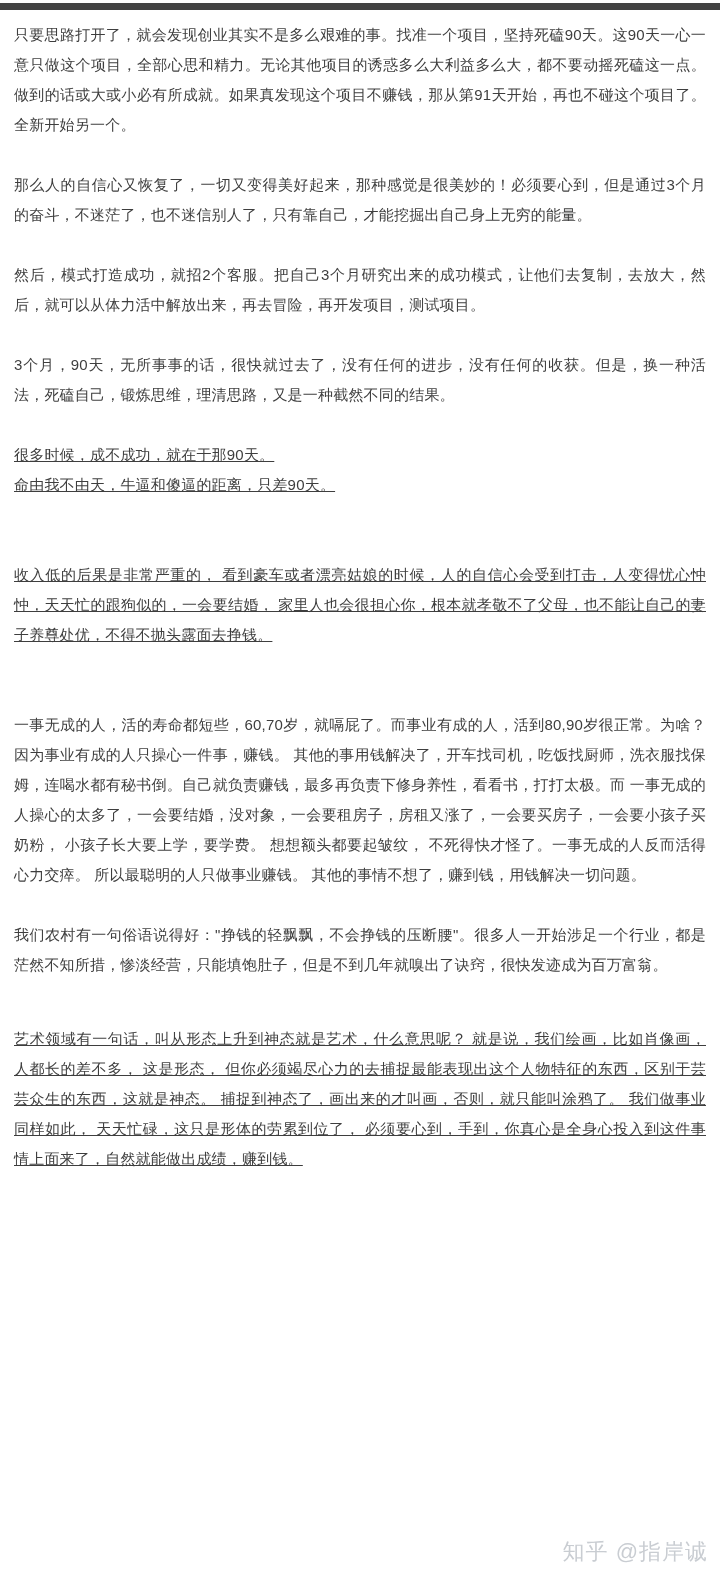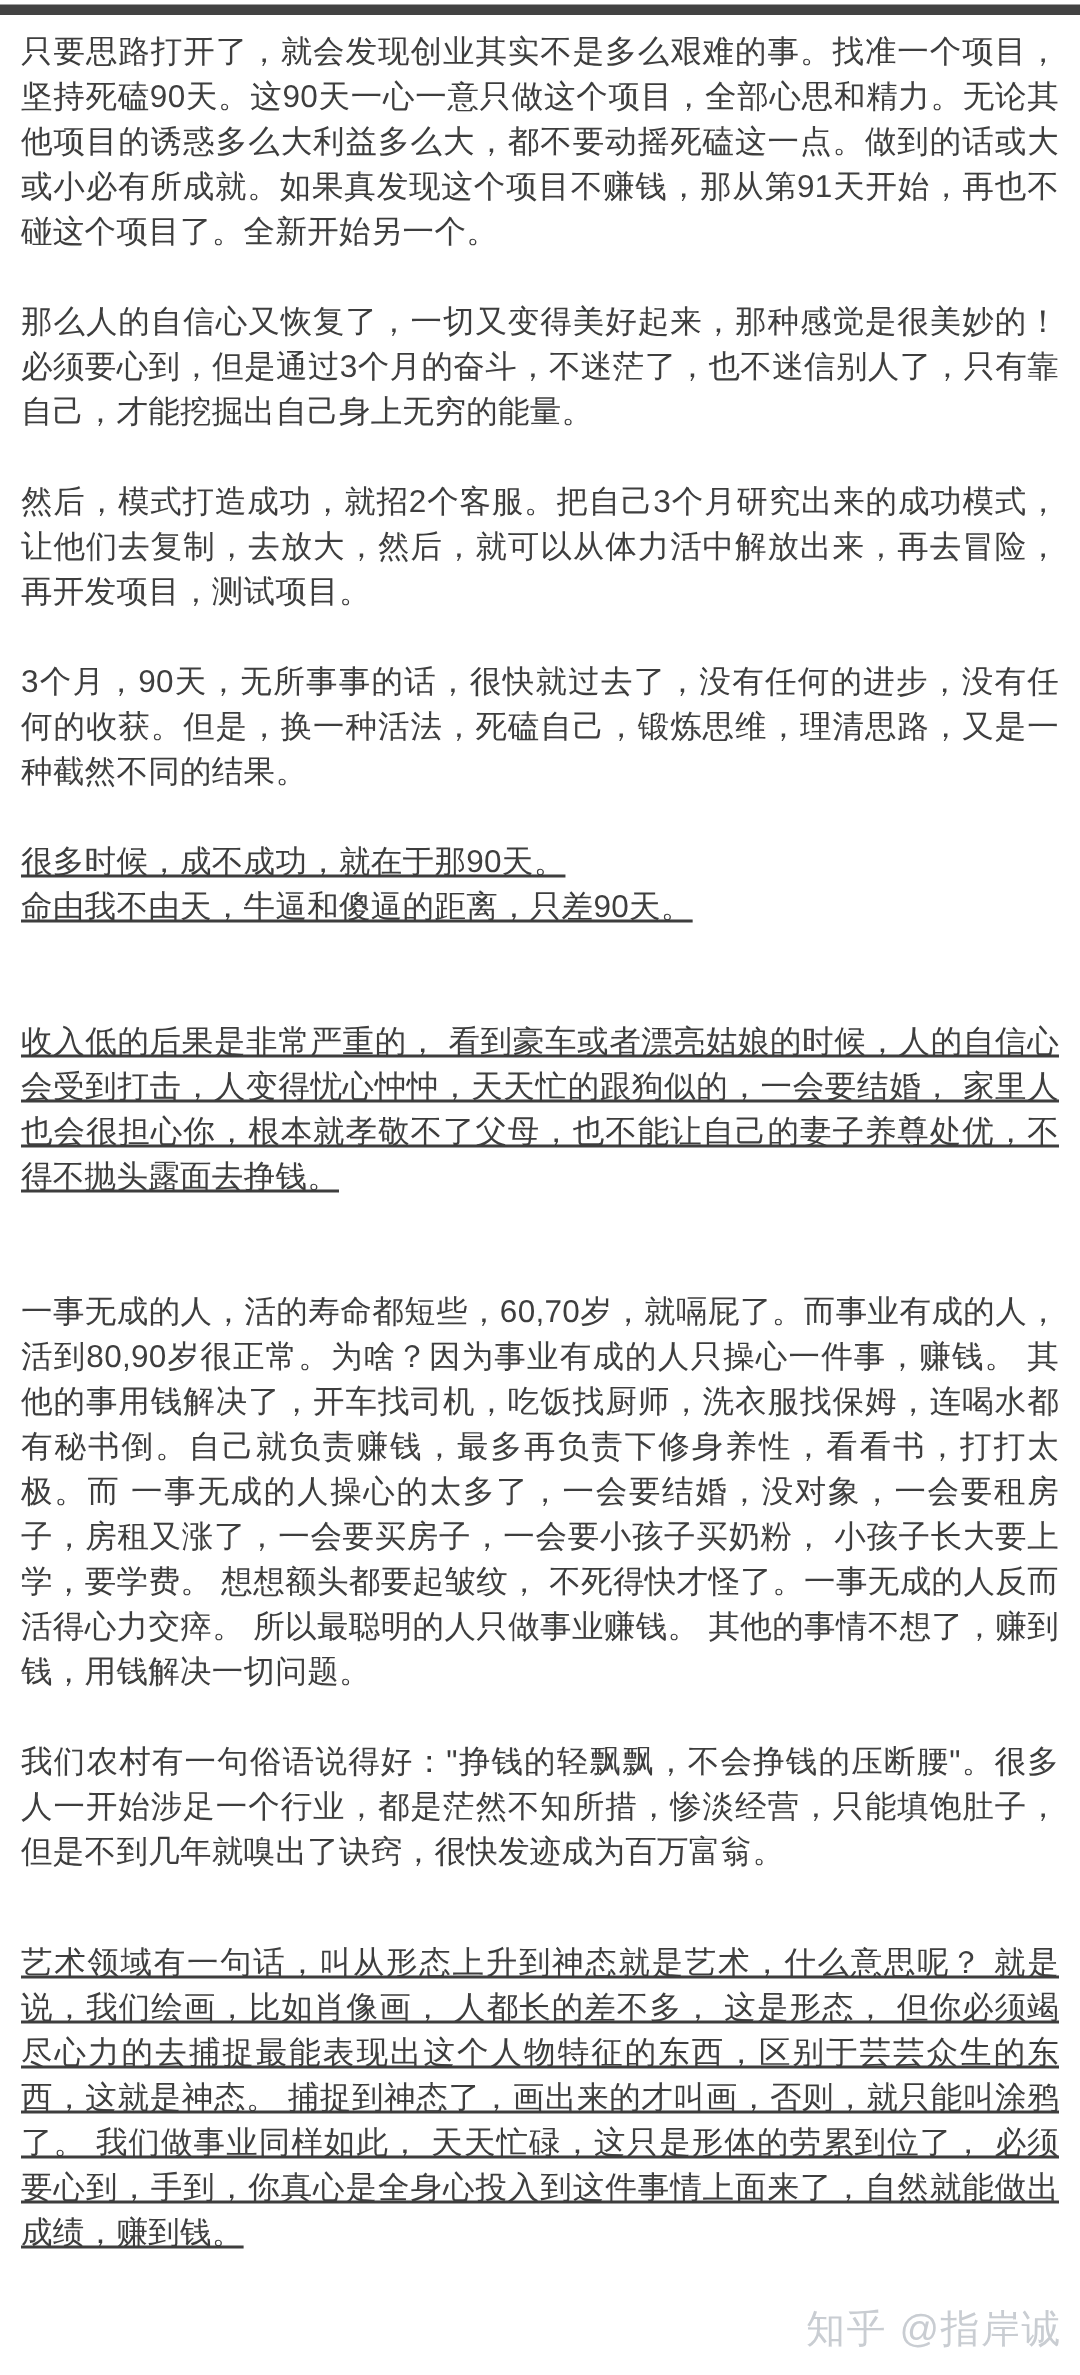--- a/index.html
+++ b/index.html
@@ -24,40 +24,40 @@
     height: 7px;
     margin-top: 3px;
     width: 100%;
     background: #424242;
   }
   .content {
     padding: 10px 14px 0 14px;
   }
   .para {
     margin: 0 0 30px 0;
-    font-size: 21px;
+    font-size: 15px;
     line-height: 30px;
     color: #3e3e3e;
     text-align: justify;
     white-space: pre-line;
     letter-spacing: 0.2px;
   }
   .para.gap-large {
     margin-bottom: 60px;
     text-decoration: underline;
   }
   .para:last-of-type {
     margin-bottom: 0;
     margin-top: 44px;
   }
   .watermark {
     position: absolute;
     top: 1536px;
     right: 12px;
-    font-size: 26px;
+    font-size: 22px;
     line-height: 26px;
     color: #c9cdd2;
     letter-spacing: 1px;
     white-space: nowrap;
   }
 </style>
 </head>
 <body>
 
 <div class="page">

